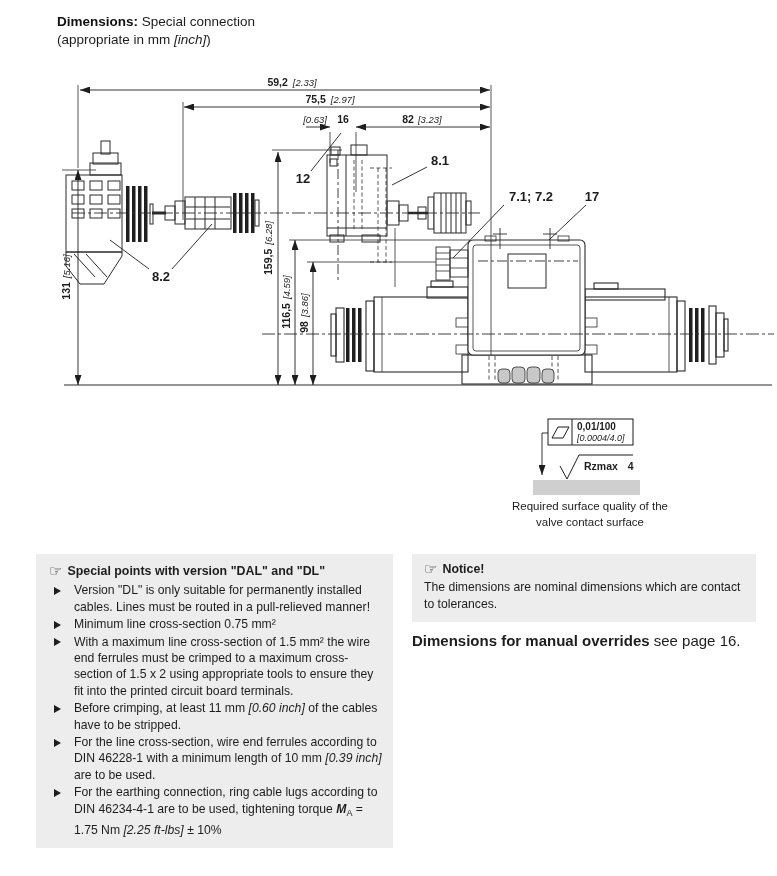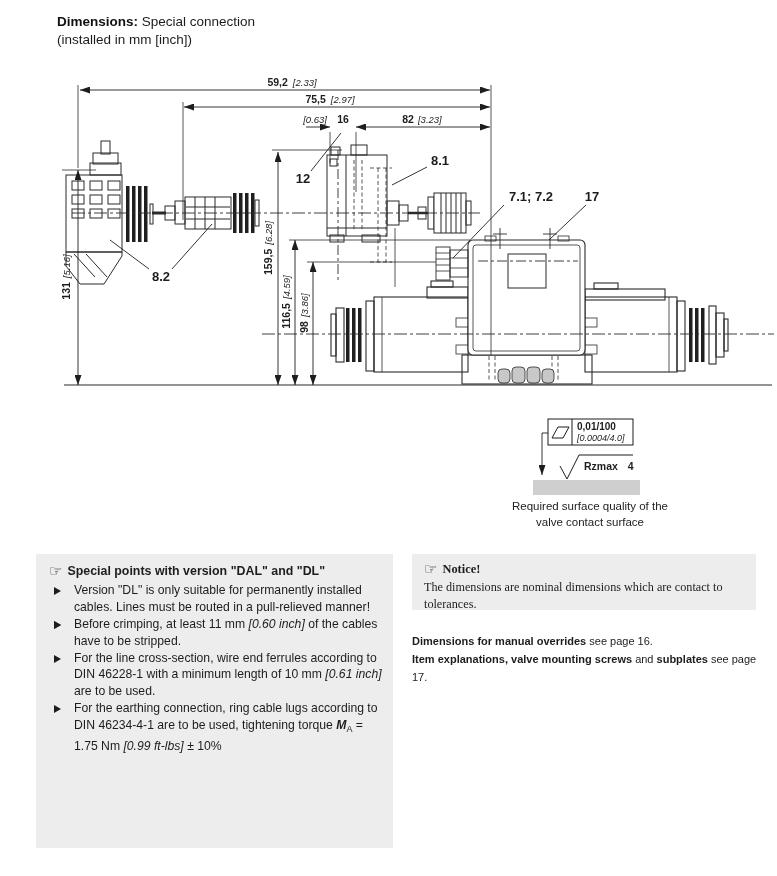--- a/index.html
+++ b/index.html
@@ -2,56 +2,56 @@
 <html><head>
 <meta charset="utf-8">
 <style>
   html,body{margin:0;padding:0;}
   body{
     width:777px;height:876px;position:relative;background:#ffffff;
     font-family:"Liberation Sans",sans-serif;color:#1d1d1d;overflow:hidden;
   }
   .page-title{position:absolute;left:57px;top:13px;font-size:13.5px;line-height:18px;}
   .page-title b{color:#111;margin-top:40px;}
-  .it{}
+  .it{font-style:italic;}
   svg{position:absolute;left:0;top:0;}
   svg text{fill:#1d1d1d;}
   .dimtxt{font-size:10.5px;font-weight:bold;}
   .dimin{font-size:9.5px;font-style:italic;font-weight:normal;}
   .parttxt{font-size:13px;font-weight:bold;}
   .smallb{font-size:10px;font-weight:bold;}
   .smalli{font-size:9px;font-style:italic;}
   .captxt{font-size:11.5px;}
   .rz{font-size:10.5px;font-weight:bold;}
 
   .note-box{position:absolute;left:36px;top:554px;width:357px;height:294px;
     background:#ededed;box-sizing:border-box;padding:8px 10px 6px 13px;
     font-size:12.2px;line-height:16.4px;}
-  .notice-box{position:absolute;left:412px;top:554px;width:344px;height:56px;
+  .notice-box{position:absolute;left:412px;top:554px;width:344px;height:68px;
     background:#ededed;box-sizing:border-box;padding:6px 12px;
-    font-size:12.2px;line-height:16.4px;font-family:Liberation Serif, serif;}
+    font-size:12.2px;line-height:16.4px;}
   .box-title{font-weight:bold;font-size:12.4px;margin:0 0 2px 0;}
   .hand{font-size:15px;font-weight:normal;margin-right:5px;position:relative;top:1px;}
   ul.bullets{list-style:none;margin:3px 0 0 0;padding:0 0 0 4px;}
   ul.bullets li{position:relative;padding-left:21px;margin:0 0 1px 0;}
   .tri{position:absolute;left:1px;top:4.5px;width:0;height:0;
     border-left:7px solid #1d1d1d;border-top:4px solid transparent;border-bottom:4px solid transparent;}
-  .refs{position:absolute;left:412px;top:632px;width:352px;font-size:11px;line-height:18px;}
+  .refs{position:absolute;left:412px;top:632px;width:352px;font-size:15px;line-height:18px;}
   .refs p{margin:0;}
   sub{font-size:9px;}
 </style>
 </head>
 <body>
 
 <div class="page-title">
   <div>
     <b>Dimensions:</b><span> Special connection</span>
   </div>
   <div>
-    <span>(installed in mm </span><span class="it">[inch]</span><span>)</span>
+    <span>(appropriate in mm </span><span class="it">[inch]</span><span>)</span>
   </div>
 </div>
 
 <svg width="777" height="540" viewBox="0 0 777 540">
   <defs>
     <marker id="arr" markerWidth="10" markerHeight="7" refX="10" refY="3.5" orient="auto-start-reverse" markerUnits="userSpaceOnUse">
       <path d="M0,0 L10,3.5 L0,7 Z" fill="#1d1d1d"></path>
     </marker>
   </defs>
 
@@ -253,30 +253,30 @@
   <text class="captxt" text-anchor="middle" x="590" y="510">Required surface quality of the</text>
   <text class="captxt" text-anchor="middle" x="590" y="526">valve contact surface</text>
 </svg>
 
 <div class="note-box">
   <p class="box-title">
     <span class="hand">☞</span><span>Special points with version "DAL" and "DL"</span>
   </p>
   <ul class="bullets">
     <li><span class="tri"></span><span>Version "DL" is only suitable for permanently installed cables. Lines must be routed in a pull-relieved manner!</span></li>
-    <li><span class="tri"></span></li>
+    <li><span class="tri"></span><span>Minimum line cross-section 0.75 mm²</span></li>
+    <li><span class="tri"></span><span>With a maximum line cross-section of 1.5 mm² the wire end ferrules must be crimped to a maximum cross-section of 1.5 x 2 using appropriate tools to ensure they fit into the printed circuit board terminals.</span></li>
     <li><span class="tri"></span><span>Before crimping, at least 11 mm <i>[0.60 inch]</i> of the cables have to be stripped.</span></li>
-    <li><span class="tri"></span><span>For the line cross-section, wire end ferrules according to DIN 46228-1 with a minimum length of 10 mm <i>[0.61 inch]</i> are to be used.</span></li>
-    <li><span class="tri"></span><span>For the earthing connection, ring cable lugs according to DIN 46234-4-1 are to be used, tightening torque <b><i>M</i></b><sub>A</sub> = 1.75 Nm <i>[0.99 ft-lbs]</i> ± 10%</span></li>
+    <li><span class="tri"></span><span>For the line cross-section, wire end ferrules according to DIN 46228-1 with a minimum length of 10 mm <i>[0.39 inch]</i> are to be used.</span></li>
+    <li><span class="tri"></span><span>For the earthing connection, ring cable lugs according to DIN 46234-4-1 are to be used, tightening torque <b><i>M</i></b><sub>A</sub> = 1.75 Nm <i>[2.25 ft-lbs]</i> ± 10%</span></li>
   </ul>
 </div>
 
 <div class="notice-box">
   <p class="box-title">
     <span class="hand">☞</span><span>Notice!</span>
   </p>
   <div>The dimensions are nominal dimensions which are contact to tolerances.</div>
 </div>
 
 <div class="refs">
   <p><b>Dimensions for manual overrides</b> see page 16.</p>
-  <p><b>Item explanations, valve mounting screws</b> and <b>subplates</b> see page 17.</p>
 </div>
 
 </body></html>

